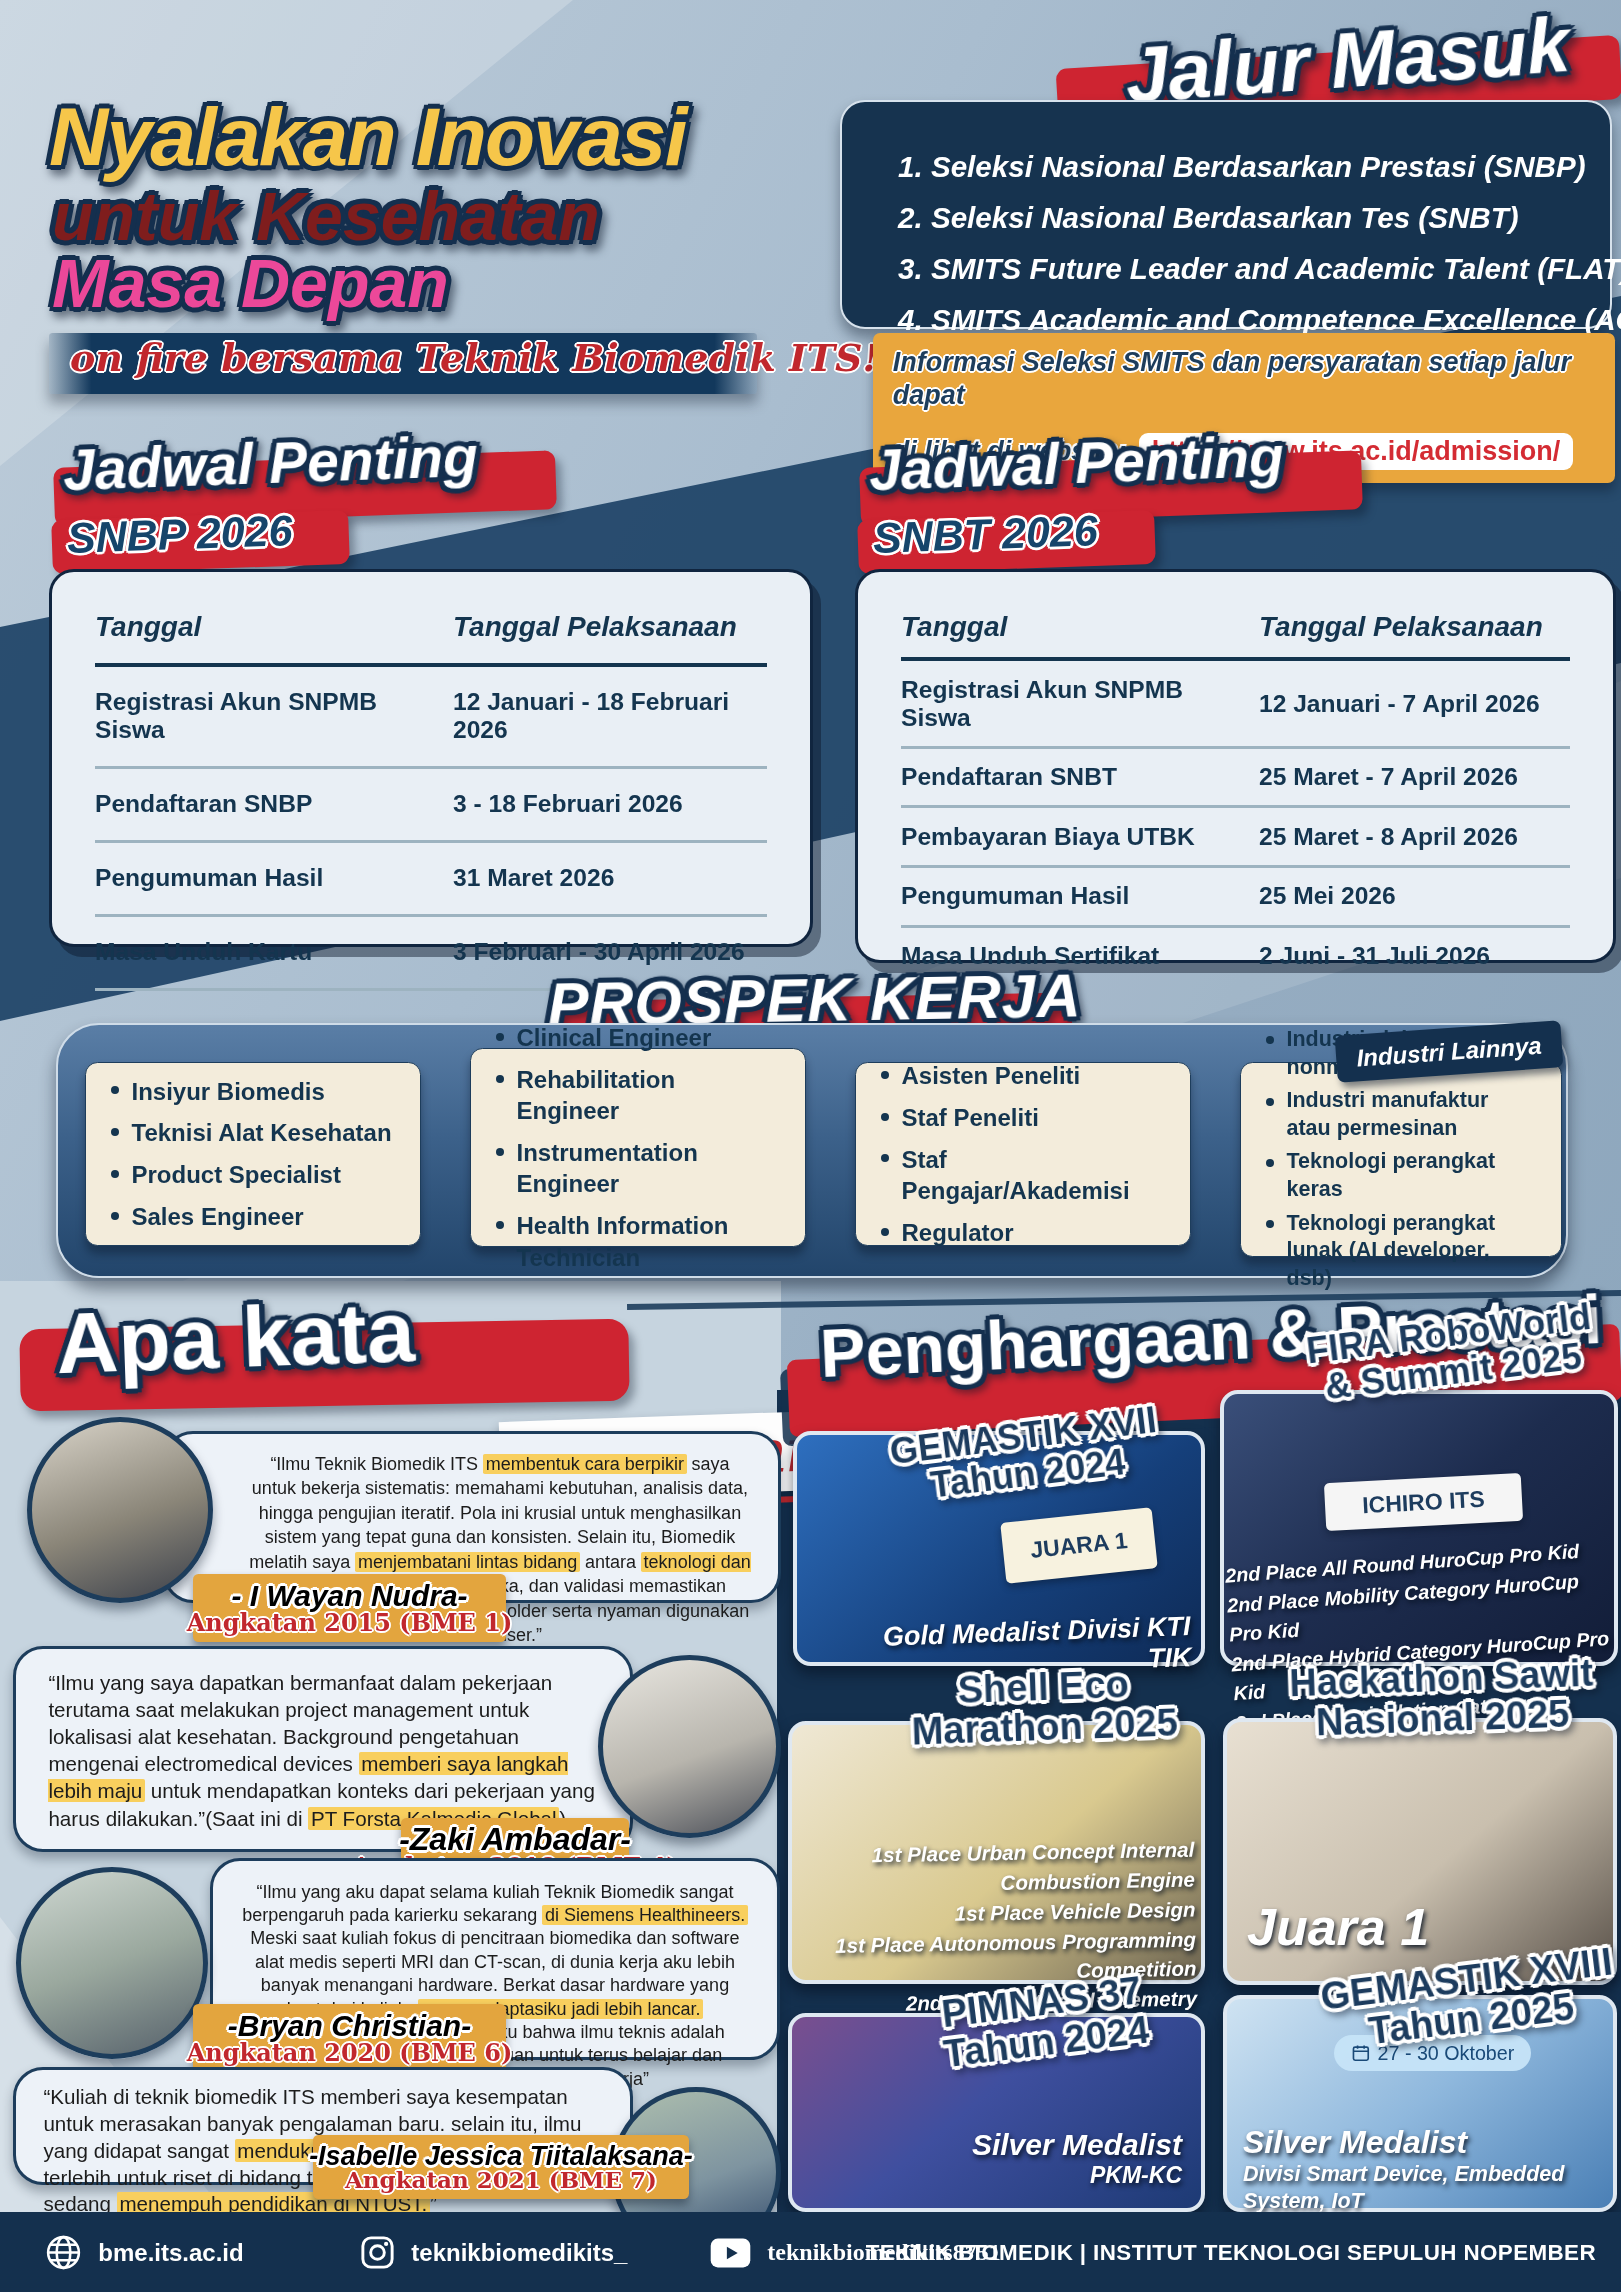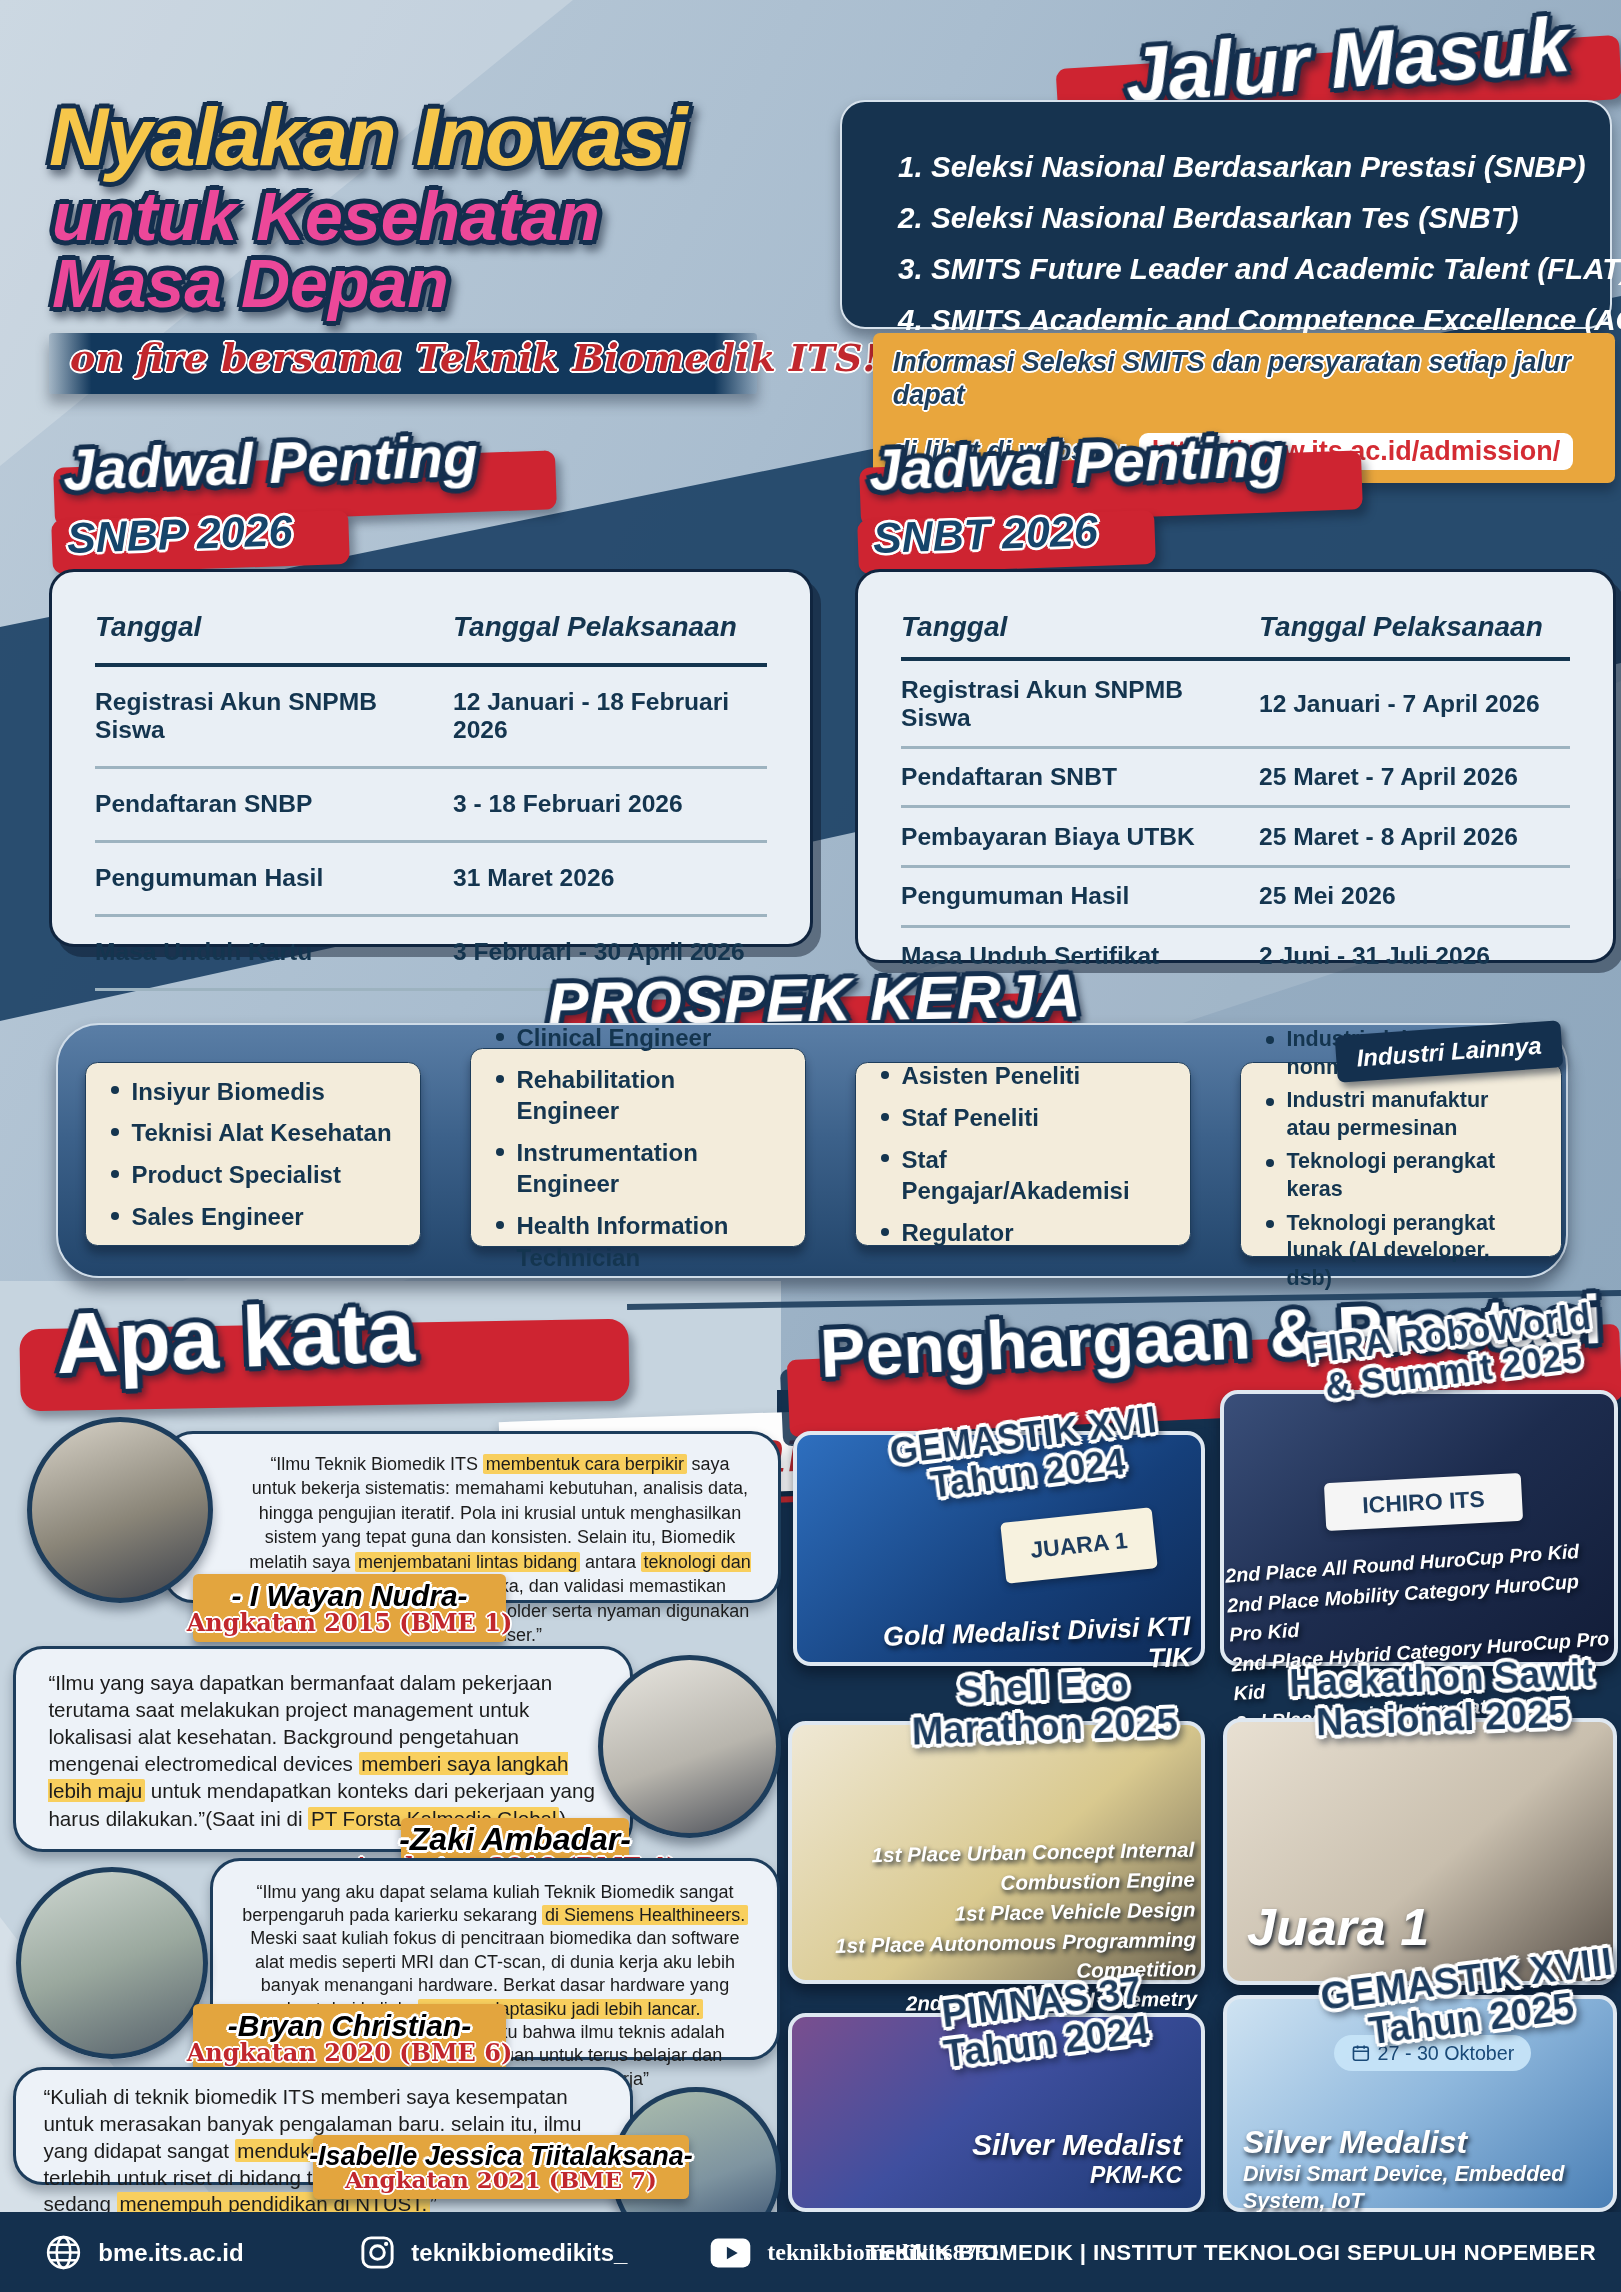--- a/index.html
+++ b/index.html
@@ -77,21 +77,21 @@
 <body>
 
 <div class="bgshape streak1"></div>
 <div class="bgshape diag-dark"></div>
 <div class="bgshape streak2"></div>
 <div class="bgshape bottom-left-bg"></div>
 <div class="bgshape streak3"></div>
 <div class="bgshape right-navy"></div>
 
 <div class="px it bd sn6 dropsh" style="left:49px; top:90px; font-size:82px; color:#f6c64a; letter-spacing:-1.8px;">Nyalakan Inovasi</div>
-<div class="px it bd sn6 dropsh" style="left:52px; top:177px; font-size:68px; color:#ec4899;text-align:center;">untuk Kesehatan</div>
+<div class="px it bd sn6 dropsh" style="left:52px; top:177px; font-size:68px; color:#7f1d1d;text-align:center;">untuk Kesehatan</div>
 <div class="px it bd sn6 dropsh" style="left:52px; top:244px; font-size:68px; color:#ec4899;">Masa Depan</div>
 <div class="px" style="left:49px; top:333px; width:708px; height:61px; background:linear-gradient(90deg,rgba(18,56,92,.2) 0%,#12385c 6%,#12385c 94%,rgba(18,56,92,.2) 100%); border-radius:3.6px; box-shadow:0 9px 12.5px rgba(8,20,38,.35);"></div>
 <div class="px it bd sw2" style="left:70px; top:335px; font-size:38px; color:#c1272d; font-family:'DejaVu Serif',serif;">on fire bersama Teknik Biomedik ITS!</div>
 
 <div class="px ribbon" style="left:1057px; top:52px; width:564px; height:64px; transform:rotate(-3.5deg);"></div>
 <div class="px it bd sn6 dropsh" style="left:1079px; top:16px; width:537px; font-size:77px; color:#fff; text-align:center; transform:rotate(-4deg);">Jalur Masuk</div>
 
 <div class="px jalur-box" style="left:840px; top:100px; width:772px; height:229px;">
   <div style="padding:50px 0 0 56px;">
     <div class="jalur-item">1. Seleksi Nasional Berdasarkan Prestasi (SNBP)</div>

